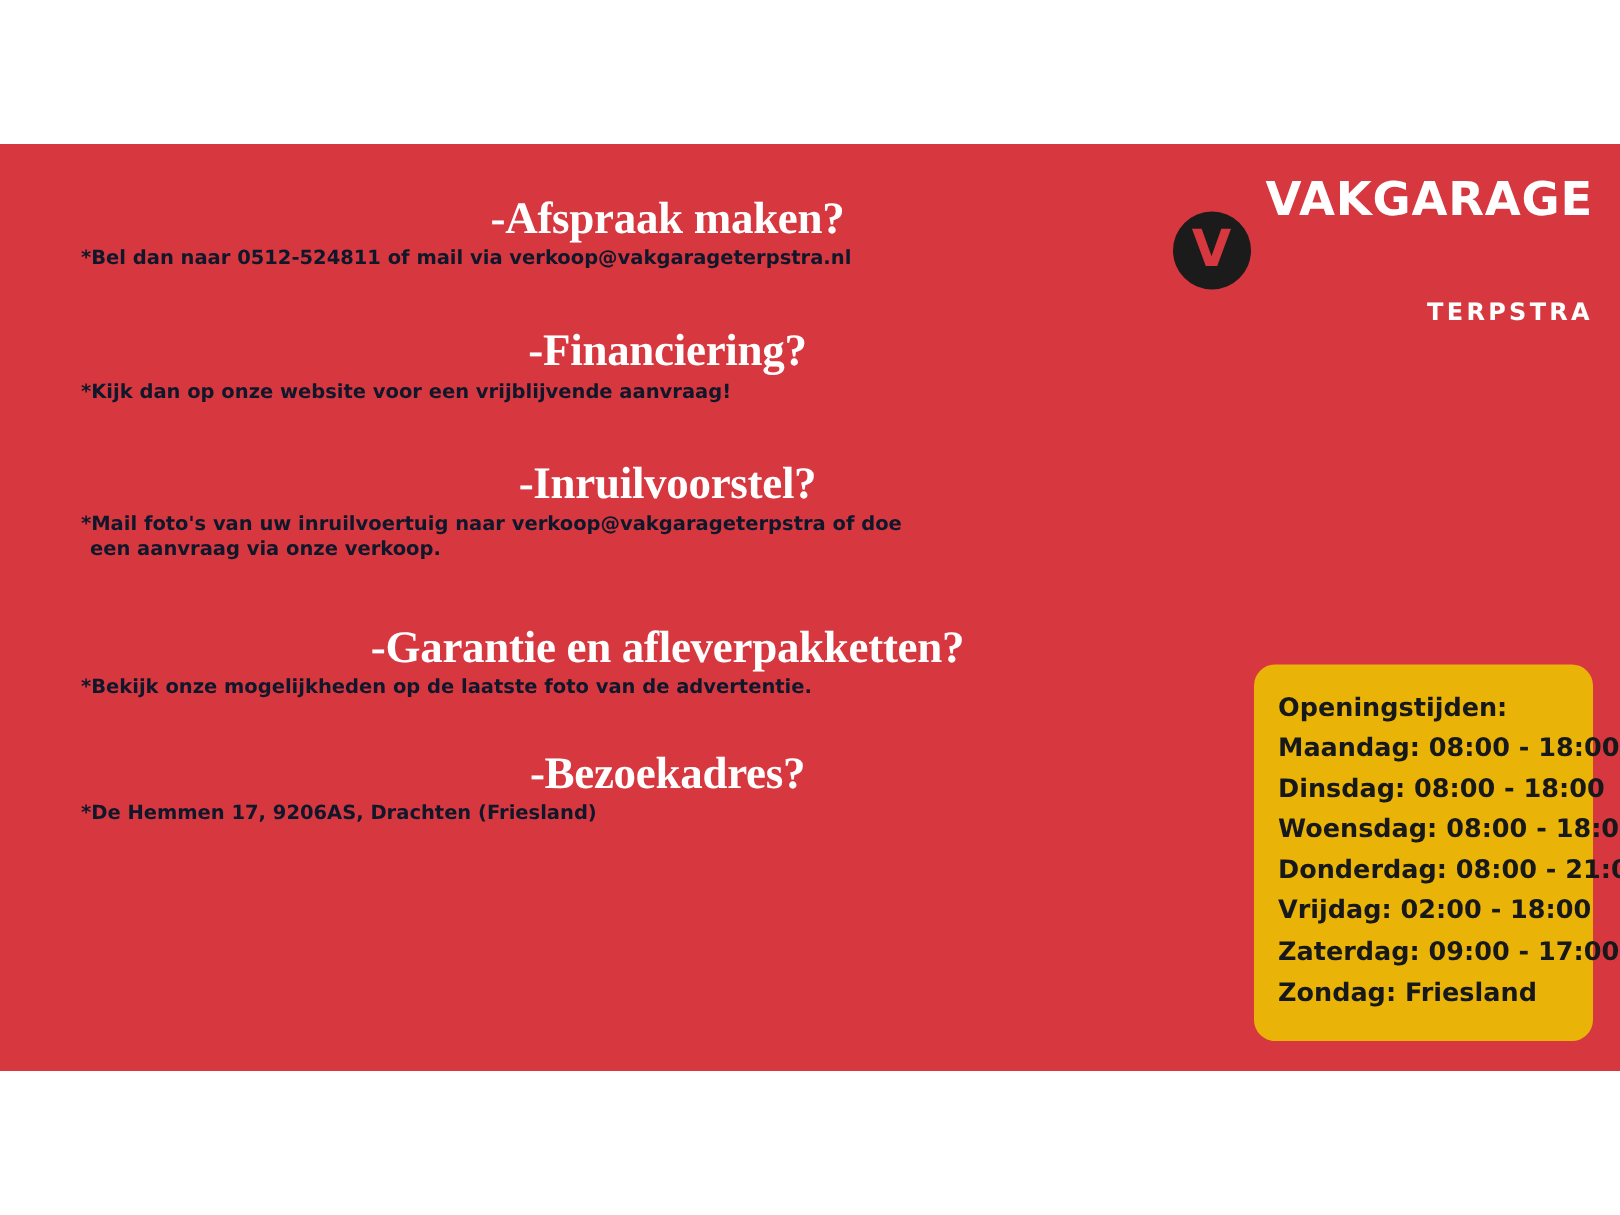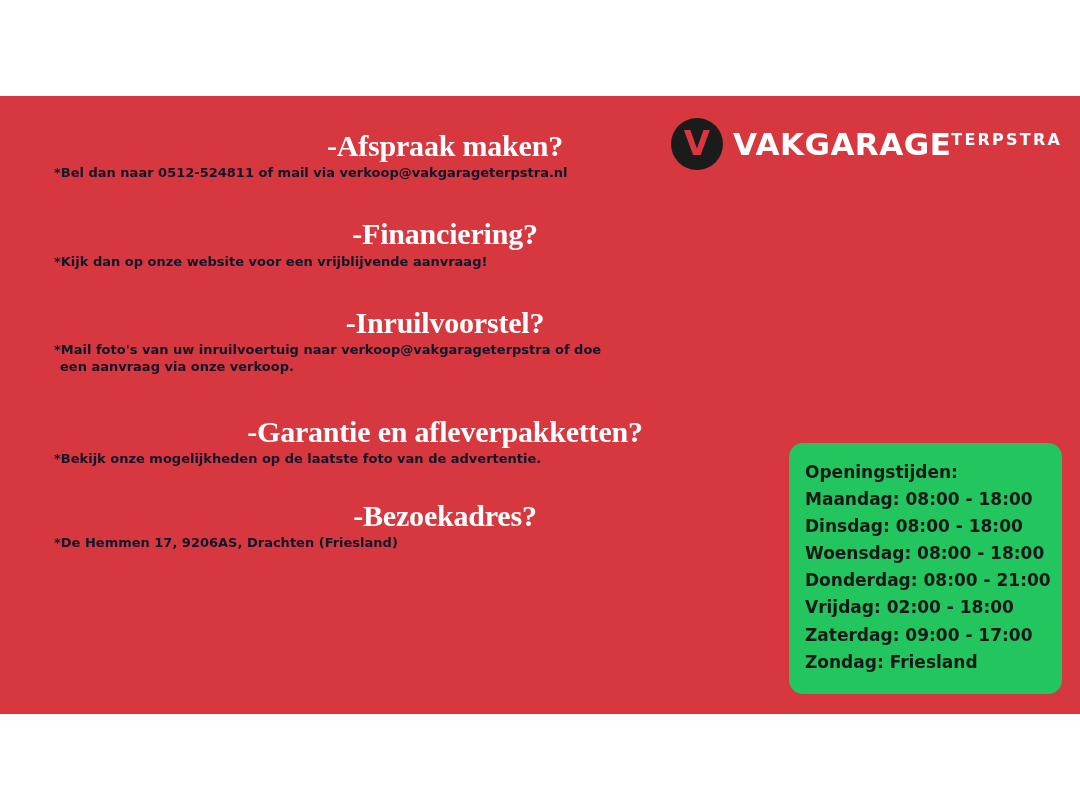--- a/index.html
+++ b/index.html
@@ -50,21 +50,23 @@
   .logo-badge .v {
     color: #d7373f;
     font-family: "DejaVu Sans", sans-serif;
     font-weight: bold;
     font-size: 34px;
     line-height: 1;
     margin-top: -2px;
   }
   .logo-text {
     display: flex;
+    flex-direction: column;
     line-height: 1;
+    gap: 48px;
   }
   .logo-main {
     font-family: "DejaVu Sans", sans-serif;
     font-weight: bold;
     font-size: 31px;
     letter-spacing: 0.5px;
     color: #ffffff;
   }
   .logo-sub {
     font-family: "DejaVu Sans", sans-serif;
@@ -109,22 +111,22 @@
   .sp-1 { margin-bottom: 34px; }
   .sp-2 { margin-bottom: 34px; }
   .sp-3 { margin-bottom: 38px; }
   .sp-4 { margin-bottom: 30px; }
 
   
   .hours {
     position: absolute;
     right: 18px;
     bottom: 20px;
-    width: 273px;
-    background: #22c55e;
+    width: 226px;
+    background: #eab308;
     border-radius: 14px;
     padding: 16px 16px 18px 16px;
     box-sizing: border-box;
     color: #1b1b1b;
   }
   .hours .h-title,
   .hours .h-row {
     font-family: "DejaVu Sans", sans-serif;
     font-weight: bold;
     font-size: 17px;

